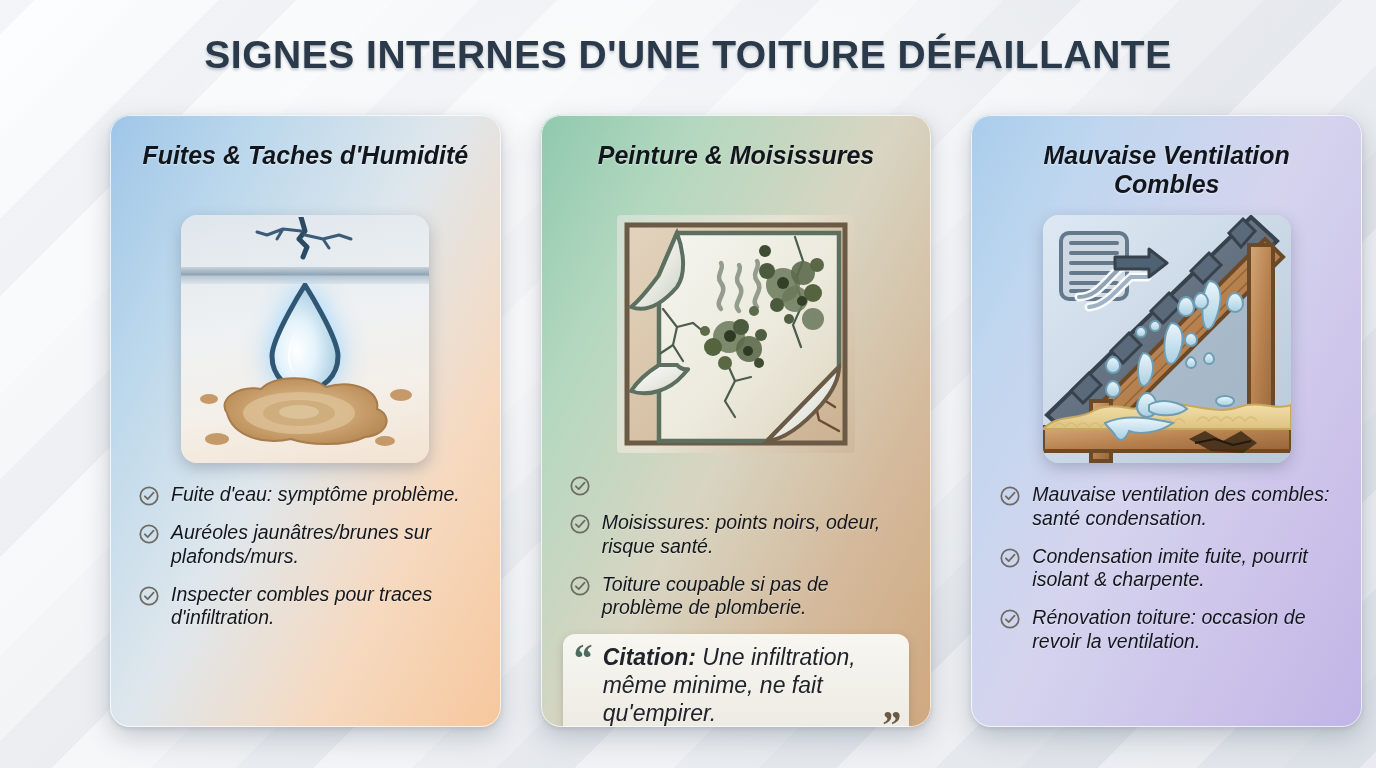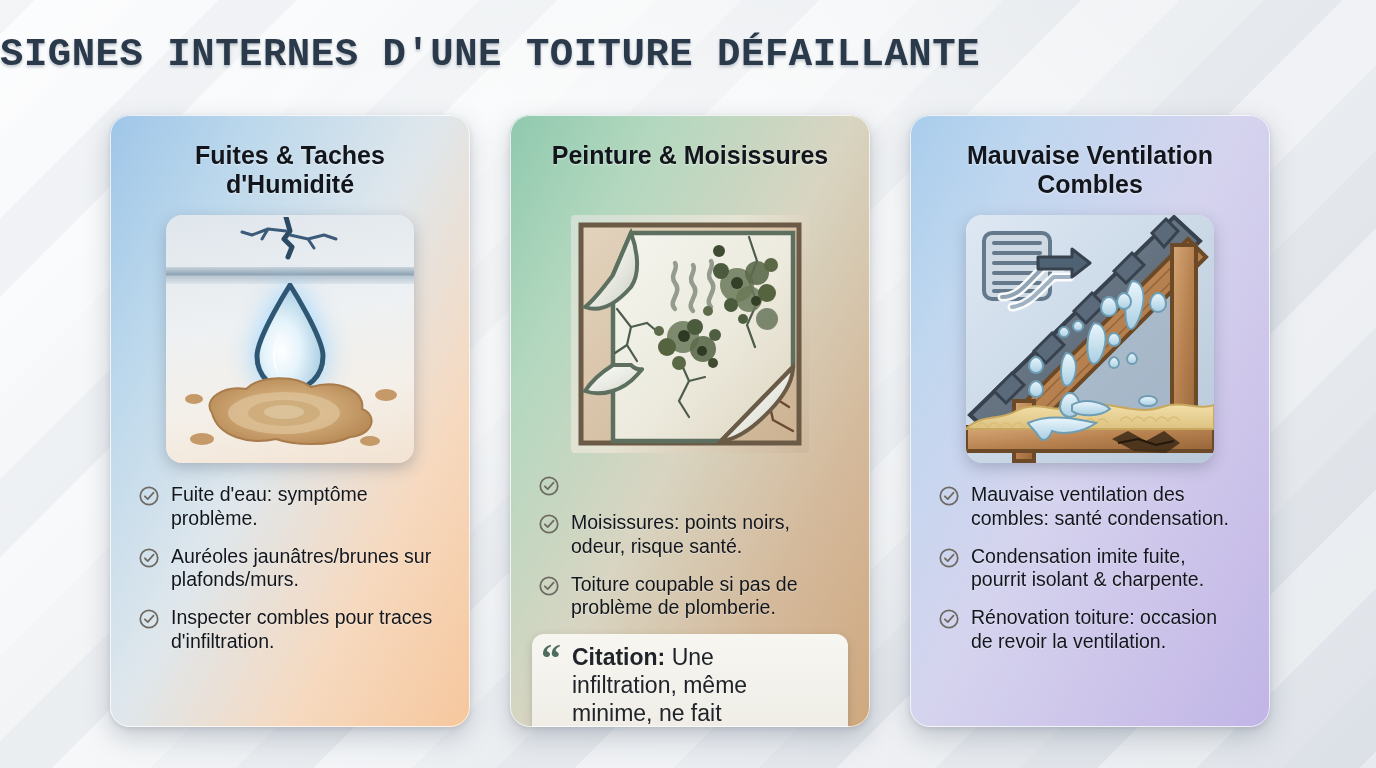--- a/index.html
+++ b/index.html
@@ -39,38 +39,39 @@
   }
   #bg-vignette {
     position: absolute; inset: 0;
     background: radial-gradient(ellipse at 50% 38%, rgba(255,255,255,.75) 0%, rgba(255,255,255,0) 62%);
   }
 
   
   #page-title {
     position: absolute;
     top: 33px; left: 0; right: 0;
-    text-align: left;
+    text-align: center;
     font-size: 39px;
     font-weight: 700;
     letter-spacing: .5px;
     color: #2b3a4a;
     text-shadow: 0 2px 3px rgba(120,132,148,.45);
-    font-family: Liberation Mono, monospace;
+    font-family: Liberation Sans, sans-serif;
   }
 
   
   #cards {
     position: absolute;
     top: 115px;
     left: 110px;
-    width: 1160px;
+    width: 1252px;
     height: 612px;
     display: flex;
     gap: 40px;
+    font-style: italic;
   }
 
   .card {
     position: relative;
     flex: 1 1 0;
     border-radius: 20px;
     padding: 26px 22px 20px;
     box-shadow: 0 10px 26px rgba(90,102,120,.30), 0 2px 5px rgba(90,102,120,.18);
     overflow: hidden;
     display: flex;

